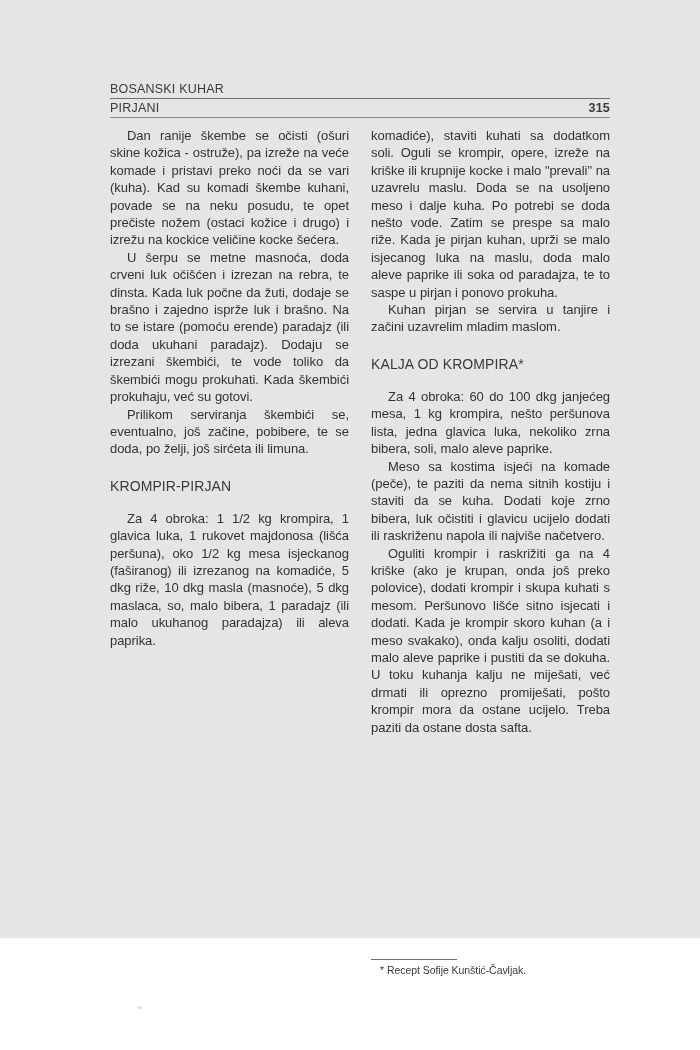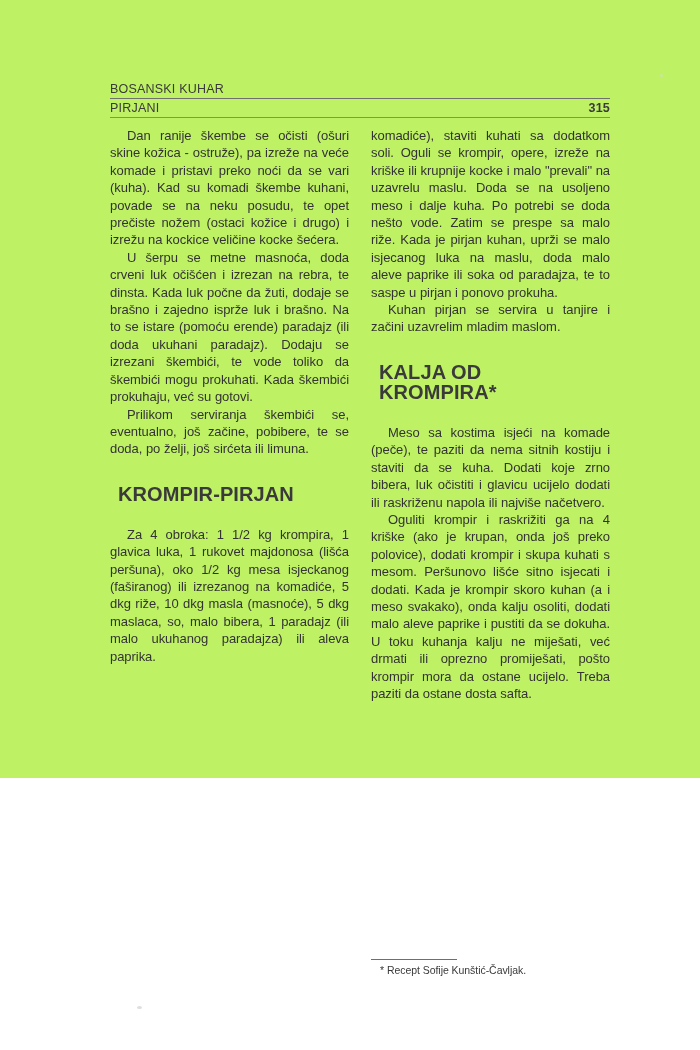--- a/index.html
+++ b/index.html
@@ -13,22 +13,22 @@
     position: relative;
     font-family: "Liberation Sans", sans-serif;
     color: #2f2f2f;
     overflow: hidden;
   }
 
   .page {
     position: absolute;
     left: 0; top: 0;
     width: 700px;
-    height: 778px;
-    background: #bef264;
+    height: 938px;
+    background: #e5e5e5;
   }
 
   
   .header {
     position: absolute;
     left: 110px;
     top: 82px;
     width: 500px;
   }
   .header-book {
@@ -87,23 +87,23 @@
     color: #333333;
     letter-spacing: -0.05px;
     word-spacing: 0.1px;
     -webkit-hyphens: none;
     hyphens: none;
   }
   p.para.cont { text-indent: 0; }
   p.para.last-line-justify { text-align-last: left; }
 
   h2.recipe-title {
-    margin: 8px;
-    font-size: 20px;
-    font-weight: bold;
+    margin: 0;
+    font-size: 14px;
+    font-weight: normal;
     line-height: 20px;
     color: #3a3a3a;
     letter-spacing: 0.1px;
   }
 
   .sp-before-title { height: 18px; }
   .sp-after-title  { height: 14px; }
 
   
   .footnote {
@@ -167,20 +167,21 @@
     </div>
 
     <div class="col">
       <p class="para cont">komadiće), staviti kuhati sa dodatkom soli. Oguli se krompir, opere, izreže na kriške ili krupnije kocke i malo "prevali" na uzavrelu maslu. Doda se na usoljeno meso i dalje kuha. Po potrebi se doda nešto vode. Zatim se prespe sa malo riže. Kada je pirjan kuhan, uprži se malo isjecanog luka na maslu, doda malo aleve paprike ili soka od paradajza, te to saspe u pirjan i ponovo prokuha.</p>
       <p class="para last-line-justify">Kuhan pirjan se servira u tanjire i začini uzavrelim mladim maslom.</p>
 
       <div class="sp-before-title"></div>
       <h2 class="recipe-title">KALJA OD KROMPIRA*</h2>
       <div class="sp-after-title"></div>
 
+      <p class="para last-line-justify">Za 4 obroka: 60 do 100 dkg janjećeg mesa, 1 kg krompira, nešto peršunova lista, jedna glavica luka, nekoliko zrna bibera, soli, malo aleve paprike.</p>
       <p class="para last-line-justify">Meso sa kostima isjeći na komade (peče), te paziti da nema sitnih kostiju i staviti da se kuha. Dodati koje zrno bibera, luk očistiti i glavicu ucijelo dodati ili raskriženu napola ili najviše načetvero.</p>
       <p class="para last-line-justify">Oguliti krompir i raskrižiti ga na 4 kriške (ako je krupan, onda još preko polovice), dodati krompir i skupa kuhati s mesom. Peršunovo lišće sitno isjecati i dodati. Kada je krompir skoro kuhan (a i meso svakako), onda kalju osoliti, dodati malo aleve paprike i pustiti da se dokuha. U toku kuhanja kalju ne miješati, već drmati ili oprezno promiješati, pošto krompir mora da ostane ucijelo. Treba paziti da ostane dosta safta.</p>
 
       <div class="footnote">
         <div class="footnote-rule"></div>
         <p class="footnote-text">* Recept Sofije Kunštić-Čavljak.</p>
       </div>
     </div>
 
   </div>

